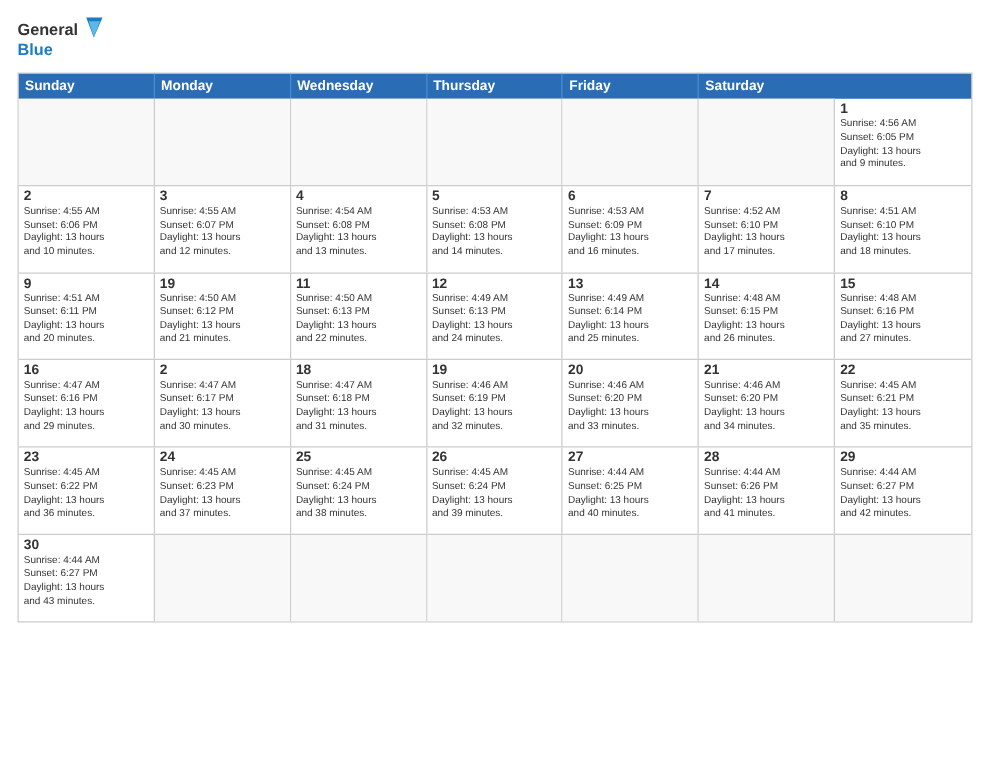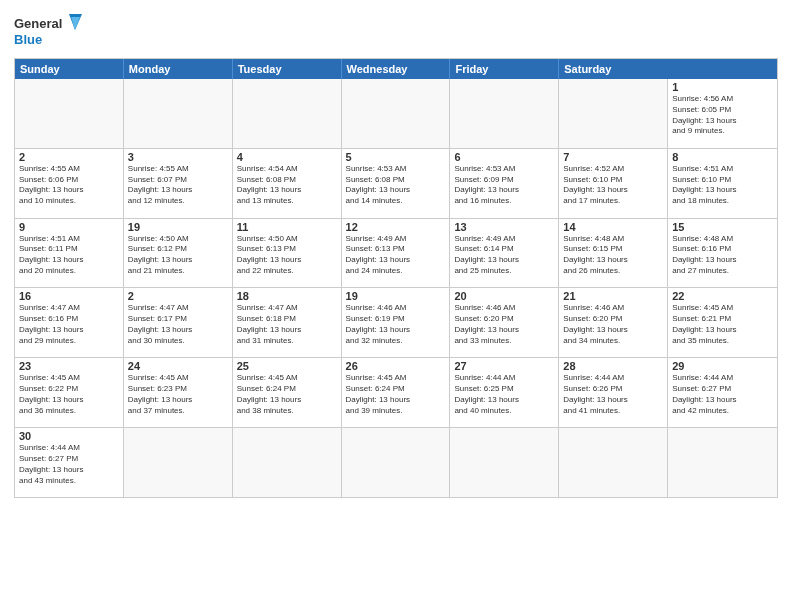--- a/index.html
+++ b/index.html
@@ -112,22 +112,22 @@
     <div class="title-block">
       <div class="month-title"></div>
       <div class="subtitle"></div>
     </div>
   </div>
 
   <div class="calendar">
     <div class="cal-header">
     <div class="cal-header-cell">Sunday</div>
         <div class="cal-header-cell">Monday</div>
-        <div class="cal-header-cell">Tuesday</div>
         <div class="cal-header-cell">Wednesday</div>
+        <div class="cal-header-cell">Thursday</div>
         <div class="cal-header-cell">Friday</div>
         <div class="cal-header-cell">Saturday</div>
       </div>
     <div class="cal-body">
     <div class="cal-row">
           <div class="cal-cell empty"></div>
           <div class="cal-cell empty"></div>
           <div class="cal-cell empty"></div>
           <div class="cal-cell empty"></div>
           <div class="cal-cell empty"></div>

